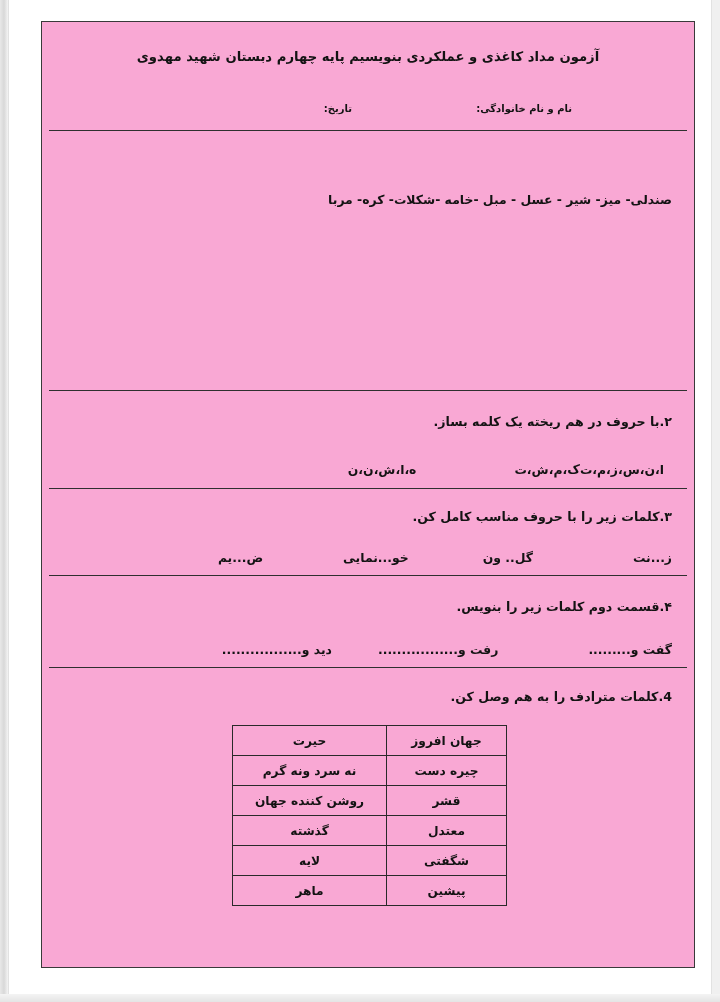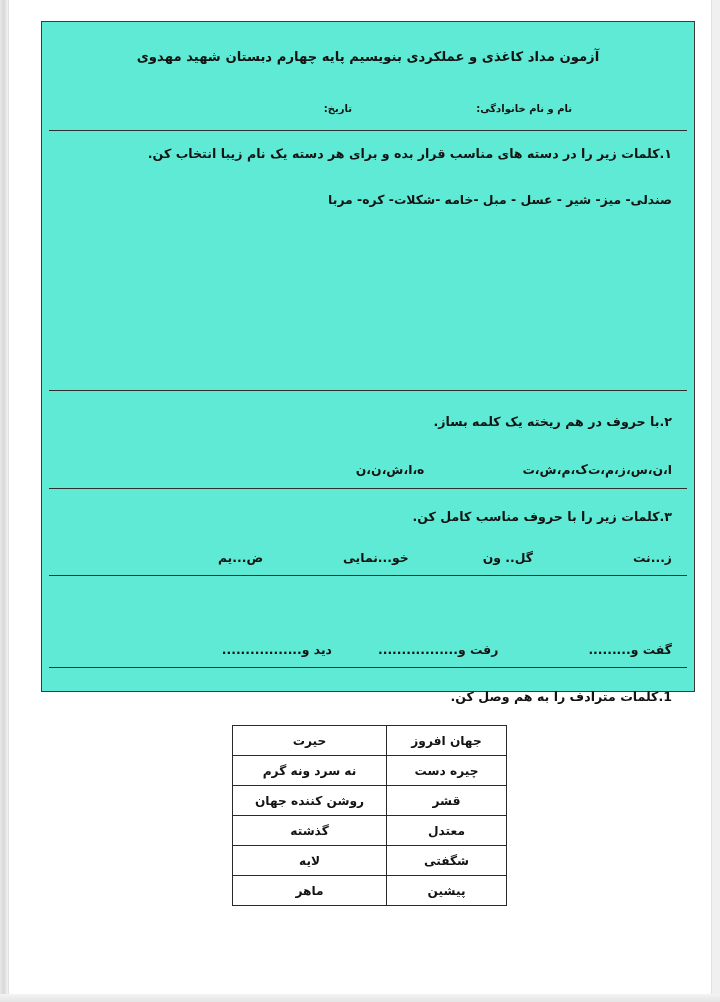--- a/index.html
+++ b/index.html
@@ -41,24 +41,24 @@
     height: 8px;
     background: linear-gradient(to bottom, #f4f4f4, #e4e4e4);
   }
 
   
   .page-frame {
     position: absolute;
     left: 33px;
     top: 21px;
     width: 654px;
-    height: 671px;
+    height: 947px;
     border: 1.5px solid #3a3a3a;
     box-sizing: border-box;
-    background: #5eead4;
+    background: #f9a8d4;
   }
 
   .inner {
     position: absolute;
     left: 0;
     top: 0;
     right: 0;
     bottom: 0;
     direction: rtl;
     text-align: right;
@@ -141,21 +141,21 @@
   .q5-prompt { top: 667px; }
 
   
   .spaced {
     display: flex;
     flex-direction: row;
     gap: 0;
   }
   .spaced > span { display: inline-block; }
 
-  .q2-row .it1 { margin-right: 0;   }
+  .q2-row .it1 { margin-right: 8px;   }
   .q2-row .it2 { }
   .q2-row .it3 { margin-right: 98px; }
 
   .q3-row .it1 { margin-right: 0;   }
   .q3-row .it2 { margin-right: 100px; }
   .q3-row .it3 { margin-right: 74px; }
   .q3-row .it4 { margin-right: 80px; }
 
   .q4-row .it1 { margin-right: 0;   }
   .q4-row .it2 { margin-right: 90px; }
@@ -195,21 +195,20 @@
 
       <div class="doc-title">آزمون مداد کاغذی و عملکردی بنویسیم پایه چهارم دبستان شهید مهدوی</div>
 
       <div class="idrow">
         <span class="fld fld-name">نام و نام خانوادگی:</span>
         <span class="fld fld-date">تاریخ:</span>
       </div>
 
       <div class="rule rule-head"></div>
 
-      <div class="q-prompt q1-prompt">۱.کلمات زیر را در دسته های مناسب قرار بده و برای هر دسته یک نام زیبا انتخاب کن.</div>
       <div class="q-items q1-words">صندلی- میز- شیر - عسل - مبل -خامه -شکلات- کره- مربا</div>
 
       <div class="rule rule-q2"></div>
 
       <div class="q-prompt q2-prompt">۲.با حروف در هم ریخته یک کلمه بساز.</div>
       <div class="q-items q2-row spaced">
         <span class="it1">ا،ن،س،ز،م،ت</span>
         <span class="it2">ک،م،ش،ت</span>
         <span class="it3">ه،ا،ش،ن،ن</span>
       </div>
@@ -219,29 +218,30 @@
       <div class="q-prompt q3-prompt">۳.کلمات زیر را با حروف مناسب کامل کن.</div>
       <div class="q-items q3-row spaced">
         <span class="it1">ز...نت</span>
         <span class="it2">گل.. ون</span>
         <span class="it3">خو...نمایی</span>
         <span class="it4">ض...یم</span>
       </div>
 
       <div class="rule rule-q4"></div>
 
+      <div class="q-prompt q4-prompt">۴.قسمت دوم کلمات زیر را بنویس.</div>
       <div class="q-items q4-row spaced">
         <span class="it1">گفت و.........</span>
         <span class="it2">رفت و.................</span>
         <span class="it3">دید و.................</span>
       </div>
 
       <div class="rule rule-q5"></div>
 
-      <div class="q-prompt q5-prompt">1.کلمات مترادف را به هم وصل کن.</div>
+      <div class="q-prompt q5-prompt">4.کلمات مترادف را به هم وصل کن.</div>
 
       <table class="match-table">
         <tbody>
           <tr>
             <td class="col-a">جهان افروز</td>
             <td class="col-b">حیرت</td>
           </tr>
           <tr>
             <td class="col-a">چیره دست</td>
             <td class="col-b">نه سرد ونه گرم</td>

